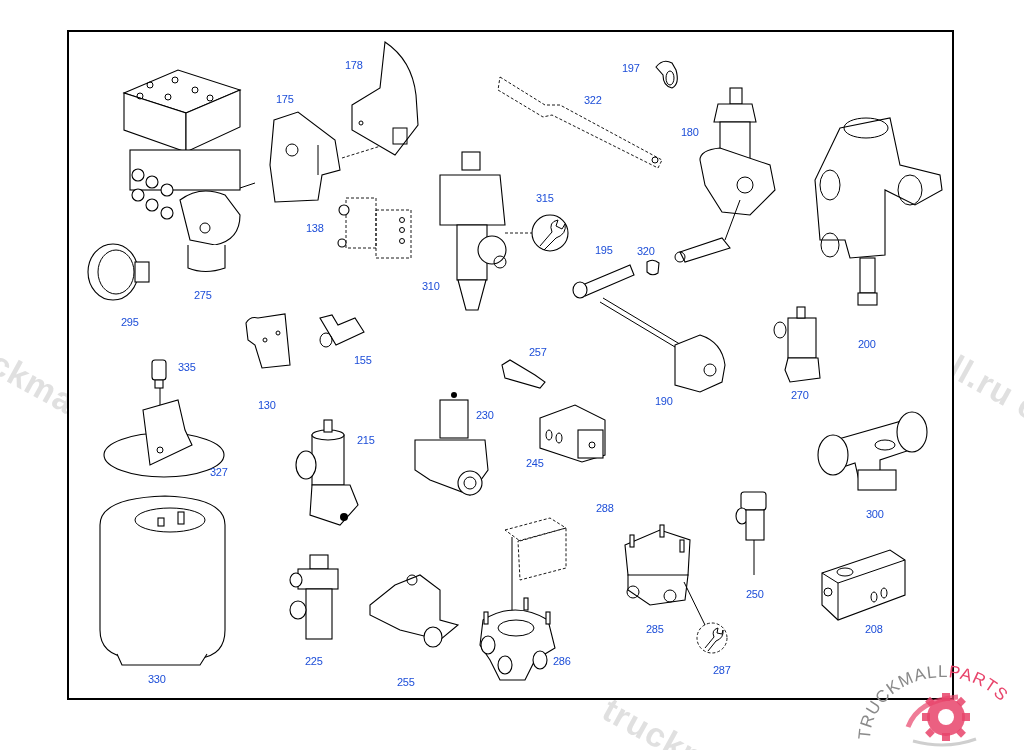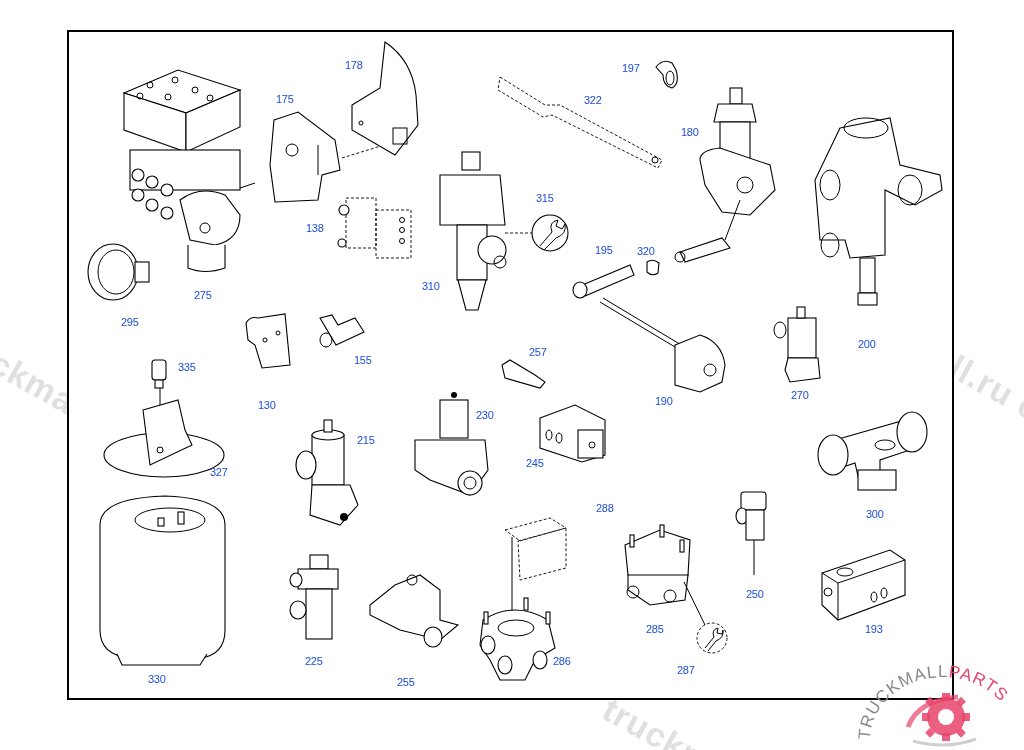--- a/index.html
+++ b/index.html
@@ -304,22 +304,22 @@
 <div class="lbl" style="left:357px; top:435px;">215</div>
 <div class="lbl" style="left:526px; top:458px;">245</div>
 <div class="lbl" style="left:866px; top:509px;">300</div>
 <div class="lbl" style="left:596px; top:503px;">288</div>
 <div class="lbl" style="left:746px; top:589px;">250</div>
 <div class="lbl" style="left:148px; top:674px;">330</div>
 <div class="lbl" style="left:305px; top:656px;">225</div>
 <div class="lbl" style="left:397px; top:657px;margin-top:20px;">255</div>
 <div class="lbl" style="left:646px; top:624px;">285</div>
 <div class="lbl" style="left:553px; top:656px;">286</div>
-<div class="lbl" style="left:677px; top:665px;">287</div>
-<div class="lbl" style="left:865px; top:624px;">193</div>
+<div class="lbl" style="left:713px; top:665px;">287</div>
+<div class="lbl" style="left:865px; top:624px;">208</div>
 
 <svg id="logo" viewBox="0 0 166 95" xmlns="http://www.w3.org/2000/svg">
   <defs>
     <path id="arcTop" d="M12,85 A72,62 0 0 1 158,85"></path>
   </defs>
   <text font-family="Liberation Sans, sans-serif" font-size="17" letter-spacing="1">
     <textPath href="#arcTop">
       <tspan fill="#8a8a8a">TRUCKMALL</tspan><tspan fill="#e8446b">PARTS</tspan>
     </textPath>
   </text>

